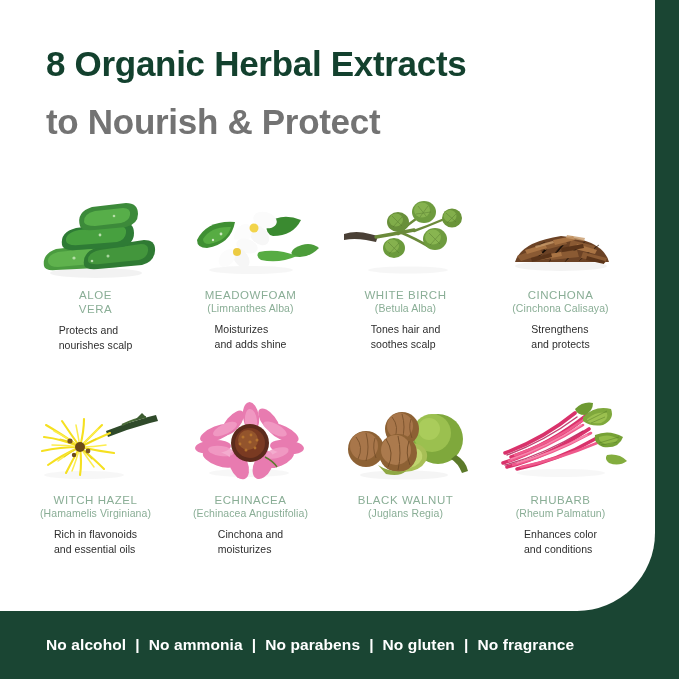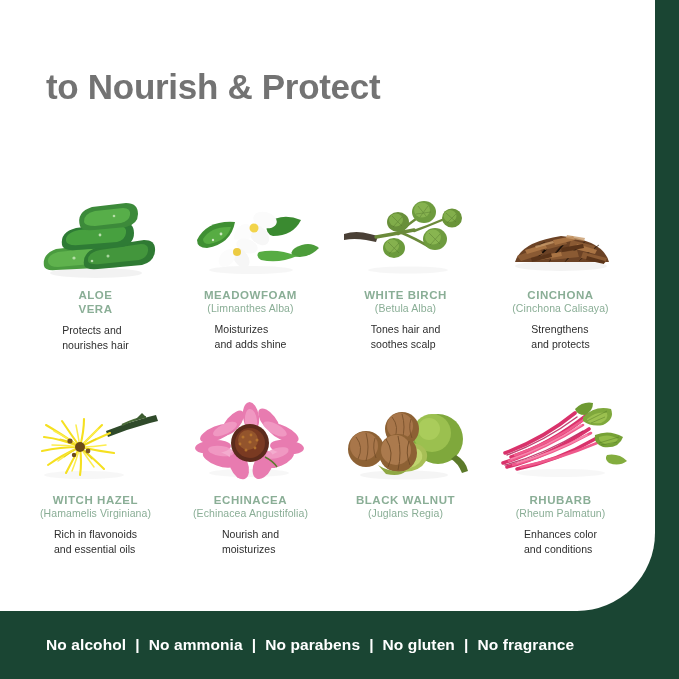--- a/index.html
+++ b/index.html
@@ -36,21 +36,21 @@
   #grid {
     position:absolute; left:18px; top:190px;
     width:620px;
     display:grid;
     grid-template-columns:repeat(4,1fr);
     grid-template-rows:repeat(2,205px);
   }
   .cell { display:flex; flex-direction:column; align-items:center; }
   .art { width:148px; height:92px; display:block; }
   .name {
-    margin-top:6px; font-size:11.5px; font-weight:bold;
+    margin-top:6px; font-size:11.5px; font-weight:normal;
     color:#8aae96; letter-spacing:0.55px; text-align:center;
     line-height:1.25; text-transform:uppercase;
   }
   .latin {
     font-size:10.5px; color:#8aae96; text-align:center;
     line-height:1.3; letter-spacing:0.1px;
   }
   .benefit {
     margin-top:6px; font-size:10.5px; color:#2d2d2d;
     line-height:1.45; letter-spacing:0.05px;
@@ -70,20 +70,21 @@
   }
   .claim { }
   .sep { color:#ffffff; margin:0 9px; font-weight:bold; }
 </style>
 </head>
 <body>
 
 <div id="sheet">
 
   <div id="headline">
+    <div id="title-main">8 Organic Herbal Extracts</div>
     <div id="title-sub">to Nourish &amp; Protect</div>
   </div>
 
   <div id="grid">
 
     <div class="cell">
       <svg class="art" viewBox="0 0 148 92">
         <ellipse cx="74" cy="83" rx="46" ry="5" fill="#e8e8e8" opacity="0.55"></ellipse>
         <path d="M22 76 Q20 64 34 59 L96 52 Q108 52 108 62 Q108 74 96 77 L34 80 Q23 81 22 76 Z" fill="#4a9b3f"></path>
         <path d="M26 72 Q25 65 36 62 L94 56 Q102 56 101 63 Q100 70 92 72 L36 77 Q27 77 26 72 Z" fill="#5fb24d"></path>
@@ -99,21 +100,21 @@
         <circle cx="78" cy="45" r="1.4" fill="#d5eec9" opacity="0.8"></circle>
         <circle cx="92" cy="26" r="1.3" fill="#cdeac1" opacity="0.8"></circle>
       </svg>
       <div class="name">
         <span>ALOE</span><br>
         <span>VERA</span>
       </div>
       <div class="latin"></div>
       <div class="benefit">
         <span>Protects and</span><br>
-        <span>nourishes hair</span>
+        <span>nourishes scalp</span>
       </div>
     </div>
 
     <div class="cell">
       <svg class="art" viewBox="0 0 148 92">
         <ellipse cx="74" cy="80" rx="42" ry="4" fill="#ededed" opacity="0.5"></ellipse>
         <path d="M20 50 Q30 30 58 32 Q54 54 30 58 Q20 58 20 50 Z" fill="#3f8f33"></path>
         <path d="M26 49 Q34 36 54 37 Q50 51 32 54 Q26 54 26 49 Z" fill="#57ac43"></path>
         <path d="M90 34 Q104 22 124 30 Q116 46 96 46 Q88 44 90 34 Z" fill="#3a8a30"></path>
         <path d="M118 58 Q132 50 142 58 Q130 70 116 66 Q112 62 118 58 Z" fill="#4c9c3a"></path>
@@ -301,21 +302,21 @@
             <circle cx="78" cy="53" r="1.4"></circle>
           <circle cx="69" cy="55" r="1.5"></circle>
             <circle cx="63" cy="49" r="1.4"></circle>
           <circle cx="73" cy="47" r="1.6"></circle>
         </g>
         <path d="M88 62 Q96 66 100 72" stroke="#5c7a2e" stroke-width="1.4" fill="none"></path>
       </svg>
       <div class="name">ECHINACEA</div>
       <div class="latin">(Echinacea Angustifolia)</div>
       <div class="benefit">
-        <span>Nourish and</span><br>
+        <span>Cinchona and</span><br>
         <span>moisturizes</span>
       </div>
     </div>
 
     <div class="cell">
       <svg class="art" viewBox="0 0 148 92">
         <ellipse cx="72" cy="80" rx="44" ry="4.5" fill="#ededed" opacity="0.55"></ellipse>
         <circle cx="106" cy="44" r="25" fill="#7fa83c"></circle>
         <circle cx="100" cy="38" r="19" fill="#9bc04f"></circle>
         <circle cx="97" cy="34" r="11" fill="#aece5e" opacity="0.8"></circle>

